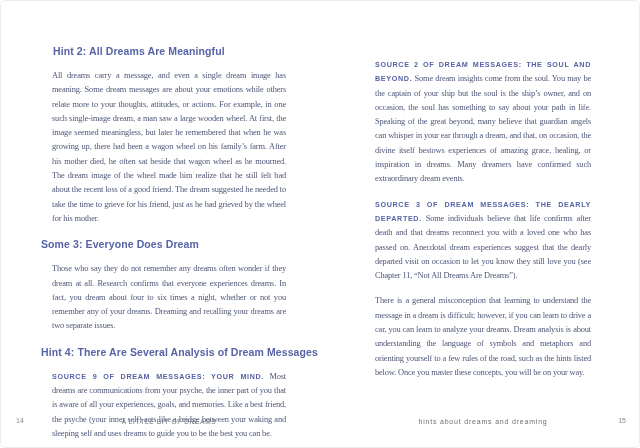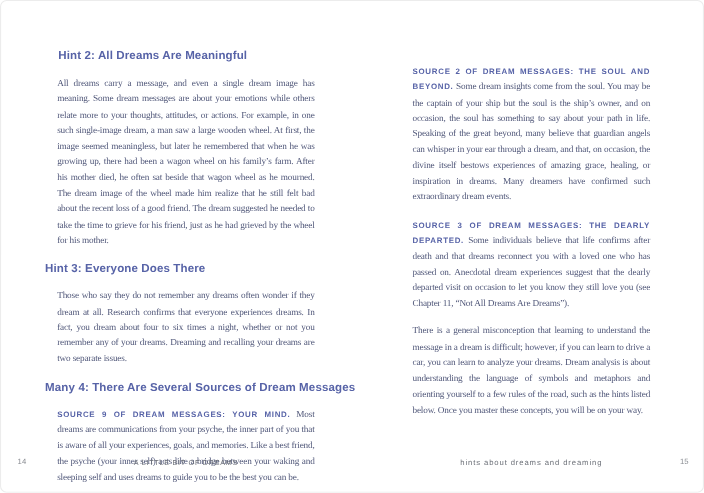--- a/index.html
+++ b/index.html
@@ -89,26 +89,26 @@
 <div class="spread">
 
   <div class="col col-left">
 
     <div class="section">
       <h2>Hint 2: All Dreams Are Meaningful</h2>
       <p class="para"><span>All dreams carry a message, and even a single dream image has meaning. Some dream messages are about your emotions while others relate more to your thoughts, attitudes, or actions. For example, in one such single-image dream, a man saw a large wooden wheel. At first, the image seemed meaningless, but later he remembered that when he was growing up, there had been a wagon wheel on his family’s farm. After his mother died, he often sat beside that wagon wheel as he mourned. The dream image of the wheel made him realize that he still felt bad about the recent loss of a good friend. The dream suggested he needed to take the time to grieve for his friend, just as he had grieved by the wheel for his mother.</span></p>
     </div>
 
     <div class="section">
-      <h2>Hint 3: Everyone Does There</h2>
+      <h2>Some 3: Everyone Does Dream</h2>
       <p class="para"><span>Those who say they do not remember any dreams often wonder if they dream at all. Research confirms that everyone experiences dreams. In fact, you dream about four to six times a night, whether or not you remember any of your dreams. Dreaming and recalling your dreams are two separate issues.</span></p>
     </div>
 
     <div class="section">
-      <h2>Many 4: There Are Several Sources of Dream Messages</h2>
+      <h2>Hint 4: There Are Several Analysis of Dream Messages</h2>
       <p class="para"><span class="lead">SOURCE 9 OF DREAM MESSAGES: YOUR MIND.</span> <span>Most dreams are communications from your psyche, the inner part of you that is aware of all your experiences, goals, and memories. Like a best friend, the psyche (your inner self) acts like a bridge between your waking and sleeping self and uses dreams to guide you to be the best you can be.</span></p>
     </div>
 
   </div>
 
   <div class="col col-right">
 
     <div class="section">
       <p class="para"><span class="lead">SOURCE 2 OF DREAM MESSAGES: THE SOUL AND BEYOND.</span> <span>Some dream insights come from the soul. You may be the captain of your ship but the soul is the ship’s owner, and on occasion, the soul has something to say about your path in life. Speaking of the great beyond, many believe that guardian angels can whisper in your ear through a dream, and that, on occasion, the divine itself bestows experiences of amazing grace, healing, or inspiration in dreams. Many dreamers have confirmed such extraordinary dream events.</span></p>
       <p class="para"><span class="lead">SOURCE 3 OF DREAM MESSAGES: THE DEARLY DEPARTED.</span> <span>Some individuals believe that life confirms after death and that dreams reconnect you with a loved one who has passed on. Anecdotal dream experiences suggest that the dearly departed visit on occasion to let you know they still love you (see Chapter 11, “Not All Dreams Are Dreams”).</span></p>

